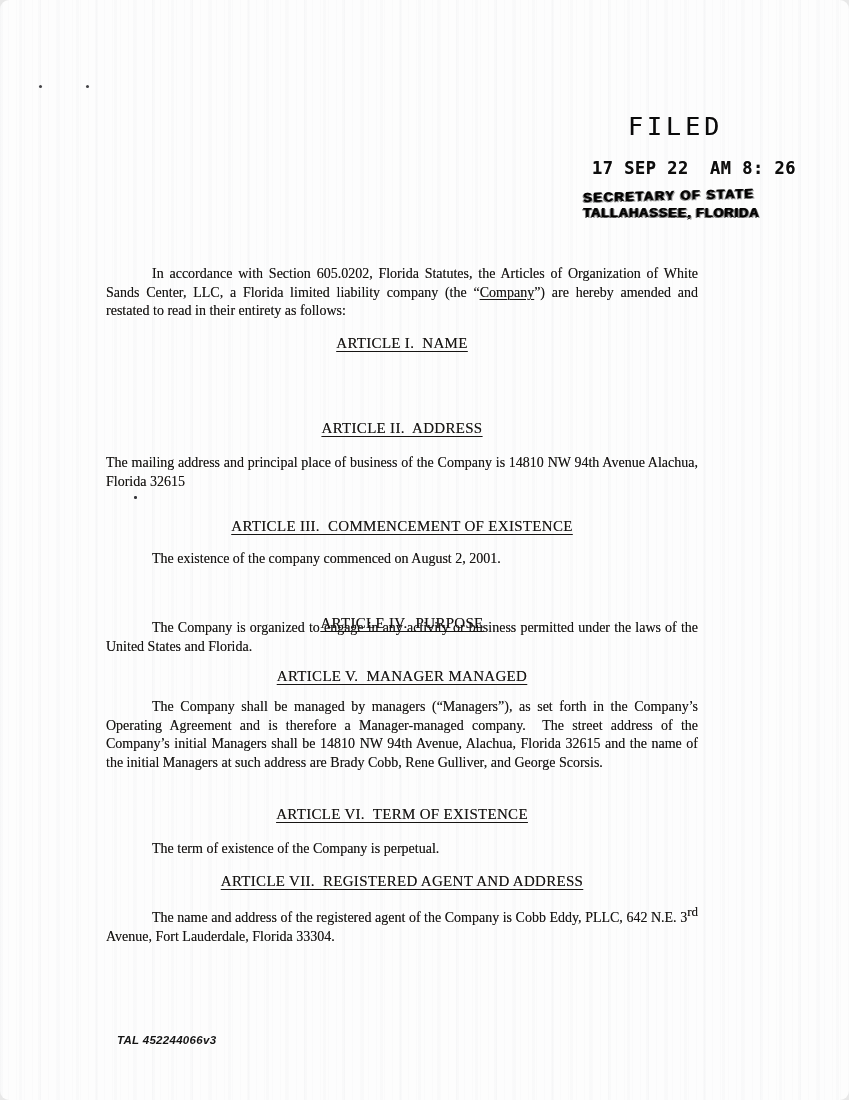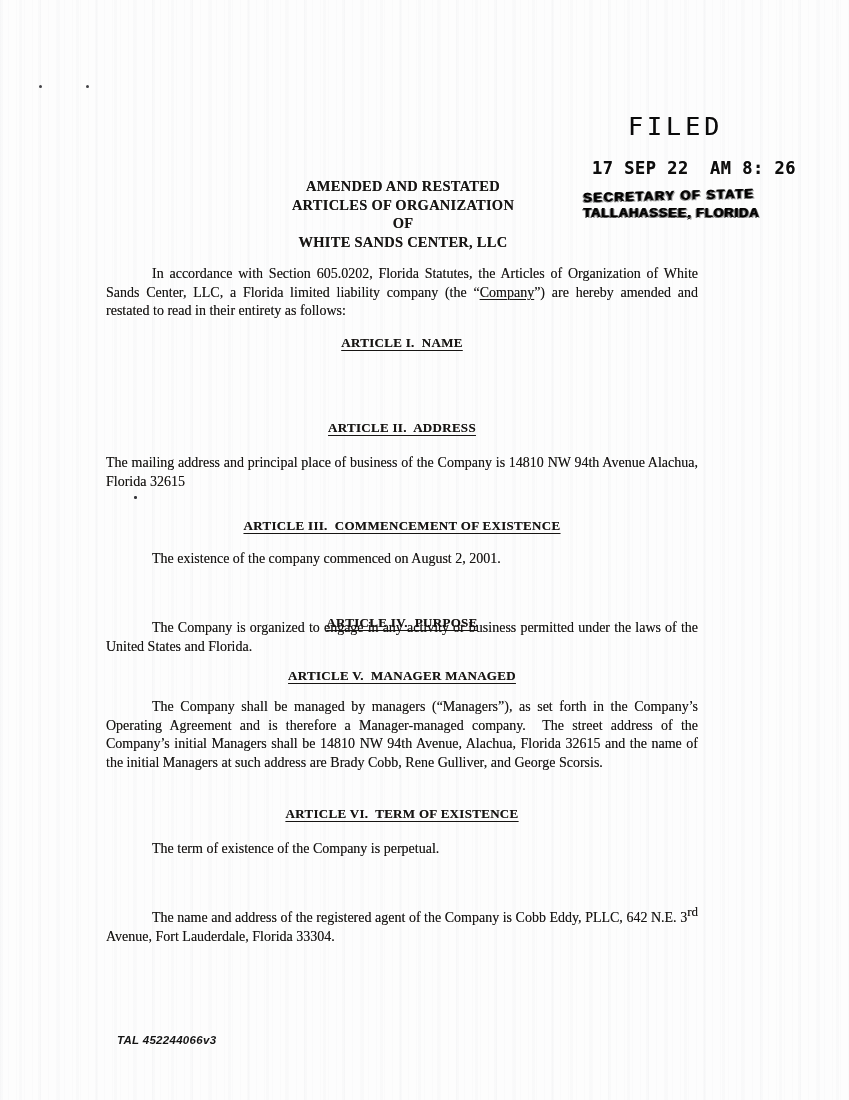--- a/index.html
+++ b/index.html
@@ -9,20 +9,21 @@
     height: 1100px;
     margin: 0;
     overflow: hidden;
     background-color: #fdfdfd;
     background-image:
       repeating-linear-gradient(90deg, rgba(90,100,120,0.022) 0px, rgba(90,100,120,0.022) 3px, transparent 3px, transparent 19px),
       repeating-linear-gradient(90deg, rgba(70,80,100,0.015) 0px, rgba(70,80,100,0.015) 1px, transparent 1px, transparent 8px);
     font-family: "Liberation Serif", serif;
     color: #171513;
     text-shadow: 0 0 0.5px rgba(25,22,20,0.55);
+    border-radius: 9px;
   }
 
   
   .title-block {
     position: absolute;
     left: 106px; top: 177px;
     width: 594px;
     text-align: center;
     font-weight: bold;
     font-size: 14.5px;
@@ -37,22 +38,22 @@
     font-size: 14px;
     line-height: 18.5px;
     text-align: justify;
   }
   .indent { text-indent: 46px; }
   .art-heading {
     position: absolute;
     left: 106px;
     width: 592px;
     margin: 0;
-    font-size: 13px;
-    font-weight: bold;
+    font-size: 15px;
+    font-weight: normal;
     letter-spacing: 0.3px;
     text-align: center;
   }
   .art-heading .hd {
     text-decoration: underline;
     text-decoration-thickness: 1.3px;
     text-underline-offset: 3px;
   }
   .u {
     text-decoration: underline;
@@ -136,26 +137,20 @@
 
   <div>
     <div class="stamp-filed">FILED</div>
     <div class="stamp-date">17 SEP 22 &nbsp;AM 8: 26</div>
     <div class="stamp-office">
       <div class="line1">SECRETARY OF STATE</div>
       <div class="line2">TALLAHASSEE, FLORIDA</div>
     </div>
   </div>
 
-  <div class="title-block">
-    <div>AMENDED AND RESTATED</div>
-    <div>ARTICLES OF ORGANIZATION</div>
-    <div>OF</div>
-    <div>WHITE SANDS CENTER, LLC</div>
-  </div>
 
   <p class="body-par indent" style="top:265px"><span>In accordance with Section 605.0202, Florida Statutes, the Articles of Organization of White Sands Center, LLC, a Florida limited liability company (the “</span><span class="u">Company</span><span>”) are hereby amended and restated to read in their entirety as follows:</span></p>
 
   <h2 class="art-heading" style="top:335px"><span class="hd">ARTICLE I.&nbsp; NAME</span></h2>
 
   <h2 class="art-heading" style="top:420px"><span class="hd">ARTICLE II.&nbsp; ADDRESS</span></h2>
   <p class="body-par" style="top:454px">The mailing address and principal place of business of the Company is 14810 NW 94th Avenue Alachua, Florida 32615</p>
   <span class="stray-dot" style="left:134px; top:496px"></span>
 
   <h2 class="art-heading" style="top:518px"><span class="hd">ARTICLE III.&nbsp; COMMENCEMENT OF EXISTENCE</span></h2>
@@ -163,17 +158,18 @@
 
   <h2 class="art-heading" style="top:615px"><span class="hd">ARTICLE IV.&nbsp; PURPOSE</span></h2>
   <p class="body-par indent" style="top:619px">The Company is organized to engage in any activity or business permitted under the laws of the United States and Florida.</p>
 
   <h2 class="art-heading" style="top:668px"><span class="hd">ARTICLE V.&nbsp; MANAGER MANAGED</span></h2>
   <p class="body-par indent" style="top:698px">The Company shall be managed by managers (“Managers”), as set forth in the Company’s Operating Agreement and is therefore a Manager-managed company. &nbsp;The street address of the Company’s initial Managers shall be 14810 NW 94th Avenue, Alachua, Florida 32615 and the name of the initial Managers at such address are Brady Cobb, Rene Gulliver, and George Scorsis.</p>
 
   <h2 class="art-heading" style="top:806px"><span class="hd">ARTICLE VI.&nbsp; TERM OF EXISTENCE</span></h2>
   <p class="body-par indent" style="top:840px">The term of existence of the Company is perpetual.</p>
 
+  <h2 class="art-heading" style="top:873px"><span class="hd">ARTICLE VII.&nbsp; REGISTERED AGENT AND ADDRESS</span></h2>
   <p class="body-par indent" style="top:909px"><span>The name and address of the registered agent of the Company is Cobb Eddy, PLLC, 642 N.E. 3</span><sup>rd</sup><span> Avenue, Fort Lauderdale, Florida 33304.</span></p>
 
   <div class="footer-code">TAL 452244066v3</div>
 
 </div>
 
 </body></html>

